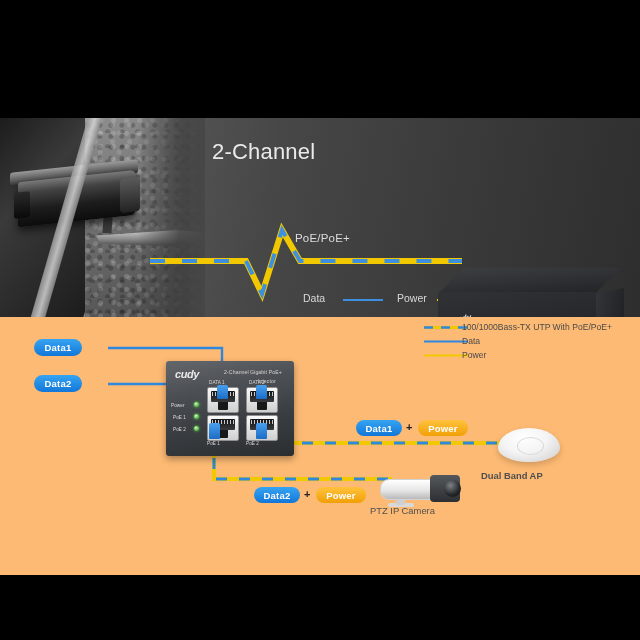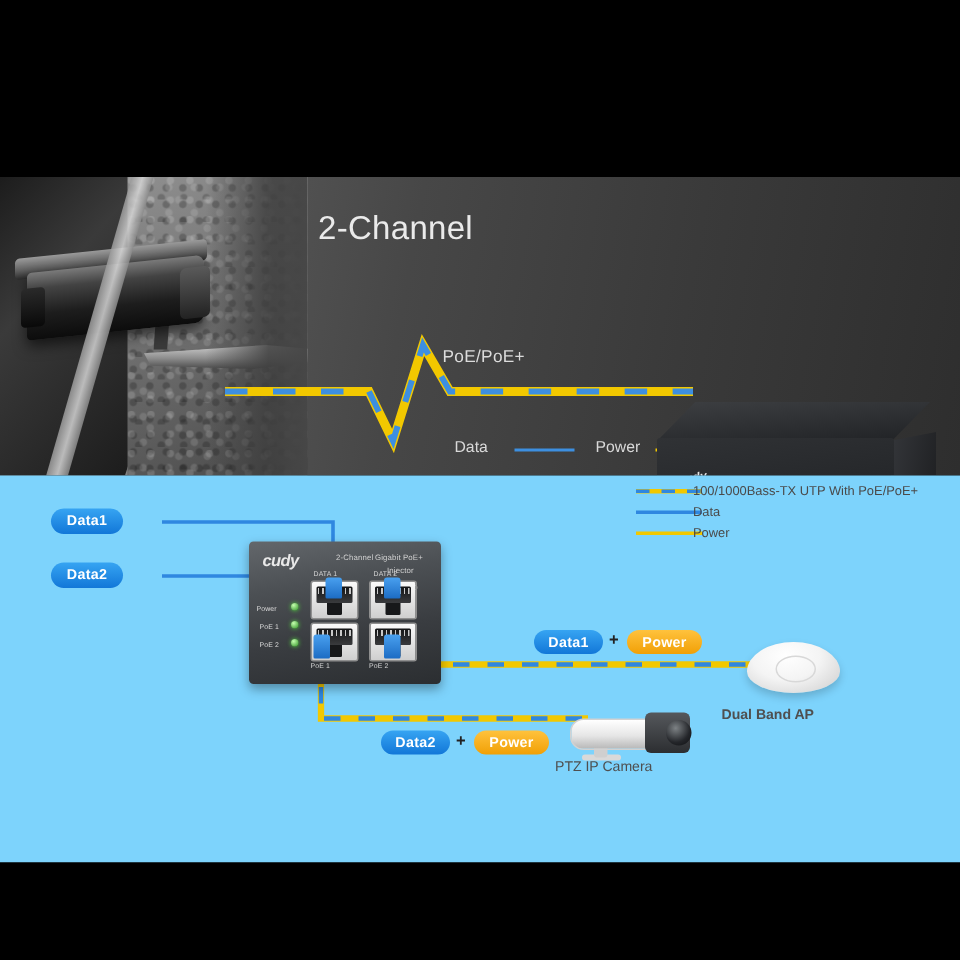--- a/index.html
+++ b/index.html
@@ -56,21 +56,21 @@
   .prod-top{position:absolute;left:6px;top:0;width:182px;height:26px;
     background:linear-gradient(175deg,#3d3f42,#202225);
     clip-path:polygon(14% 0,100% 0,86% 100%,0 100%);}
   .prod-face{position:absolute;left:6px;top:24px;width:158px;height:96px;
     background:linear-gradient(170deg,#303235 0%,#25272a 45%,#17181a 100%);border-radius:2px;}
   .prod-side{position:absolute;left:162px;top:20px;width:30px;height:96px;
     background:linear-gradient(100deg,#34363a,#1a1b1d);clip-path:polygon(0 6%,100% 0,100% 84%,0 100%);}
   .prod-txt{position:absolute;color:#c9c9c9;font-size:5.4px;transform:rotate(-9deg);white-space:nowrap;letter-spacing:.2px;}
 
   
-  #diagram{position:absolute;left:0;top:317px;width:640px;height:258px;background:#7dd3fc;}
+  #diagram{position:absolute;left:0;top:317px;width:640px;height:258px;background:#fdba74;}
 
   
   .lg{position:absolute;font-size:8.6px;color:#4a4a4a;white-space:nowrap;}
   .lg-sw{position:absolute;width:44px;height:8px;}
 
   
   .pill{position:absolute;border-radius:9px;color:#fff;font-size:9.5px;font-weight:bold;
     display:flex;align-items:center;justify-content:center;letter-spacing:.2px;}
   .pill.blue{background:linear-gradient(180deg,#36a4f2,#1277d8);}
   .pill.orange{background:linear-gradient(180deg,#ffc githubub,#f2a007);background:linear-gradient(180deg,#ffc23d,#f1a006);}

